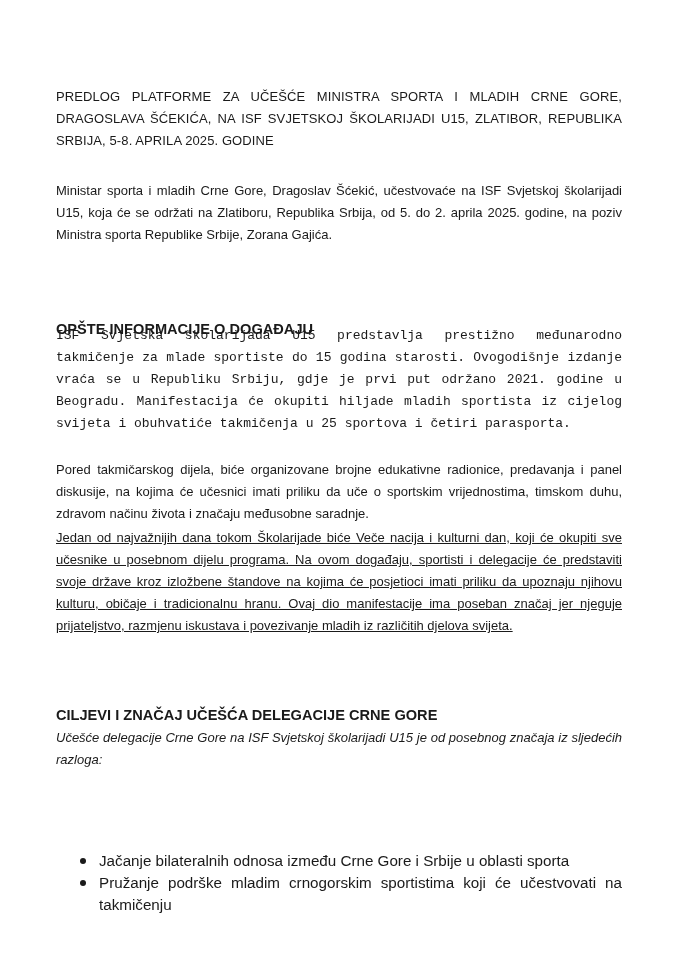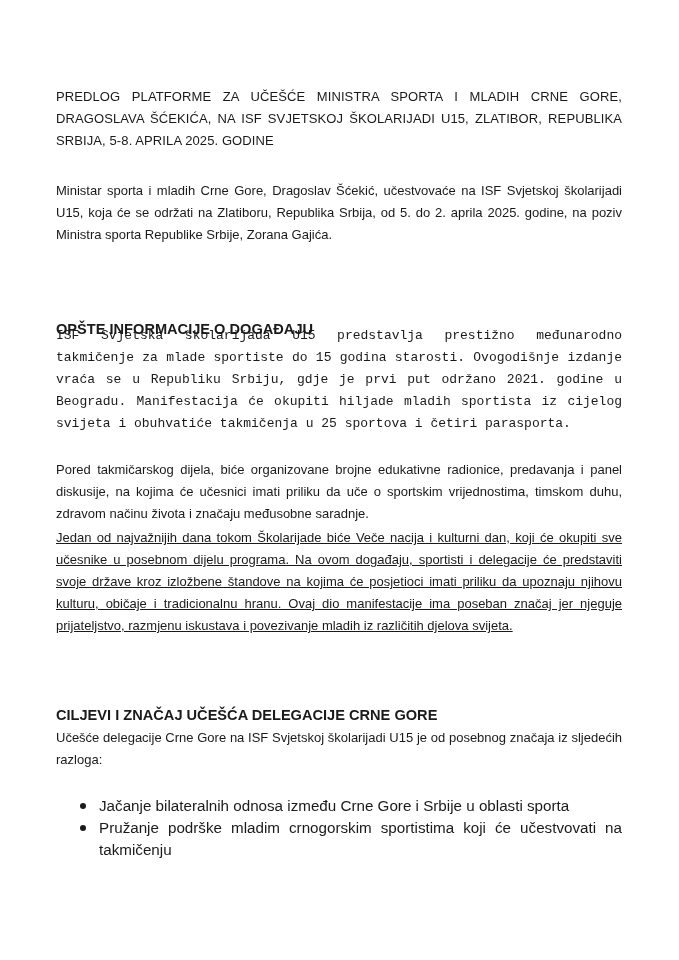--- a/index.html
+++ b/index.html
@@ -47,24 +47,24 @@
   }
   .h1 { top: 274px; margin-top: 44px; }
   .h2 { top: 704px; }
   .para {
     text-align: justify;
     text-align-last: left;
   }
   .p1 { top: 325px; font-family: Liberation Mono, monospace; }
   .p2 { top: 459px; }
   .p3 { top: 527px; text-decoration: underline; }
-  .p4 { top: 727px; }
+  .p4 { top: 727px; font-style: italic; }
   .bullets {
     position: absolute;
-    top: 795px;
+    top: 850px;
     left: 0;
     width: 566px;
     list-style: none;
     margin: 0;
     padding: 0;
     font-size: 15.2px;
     line-height: 22px;
   }
   .bullets li {
     position: relative;

